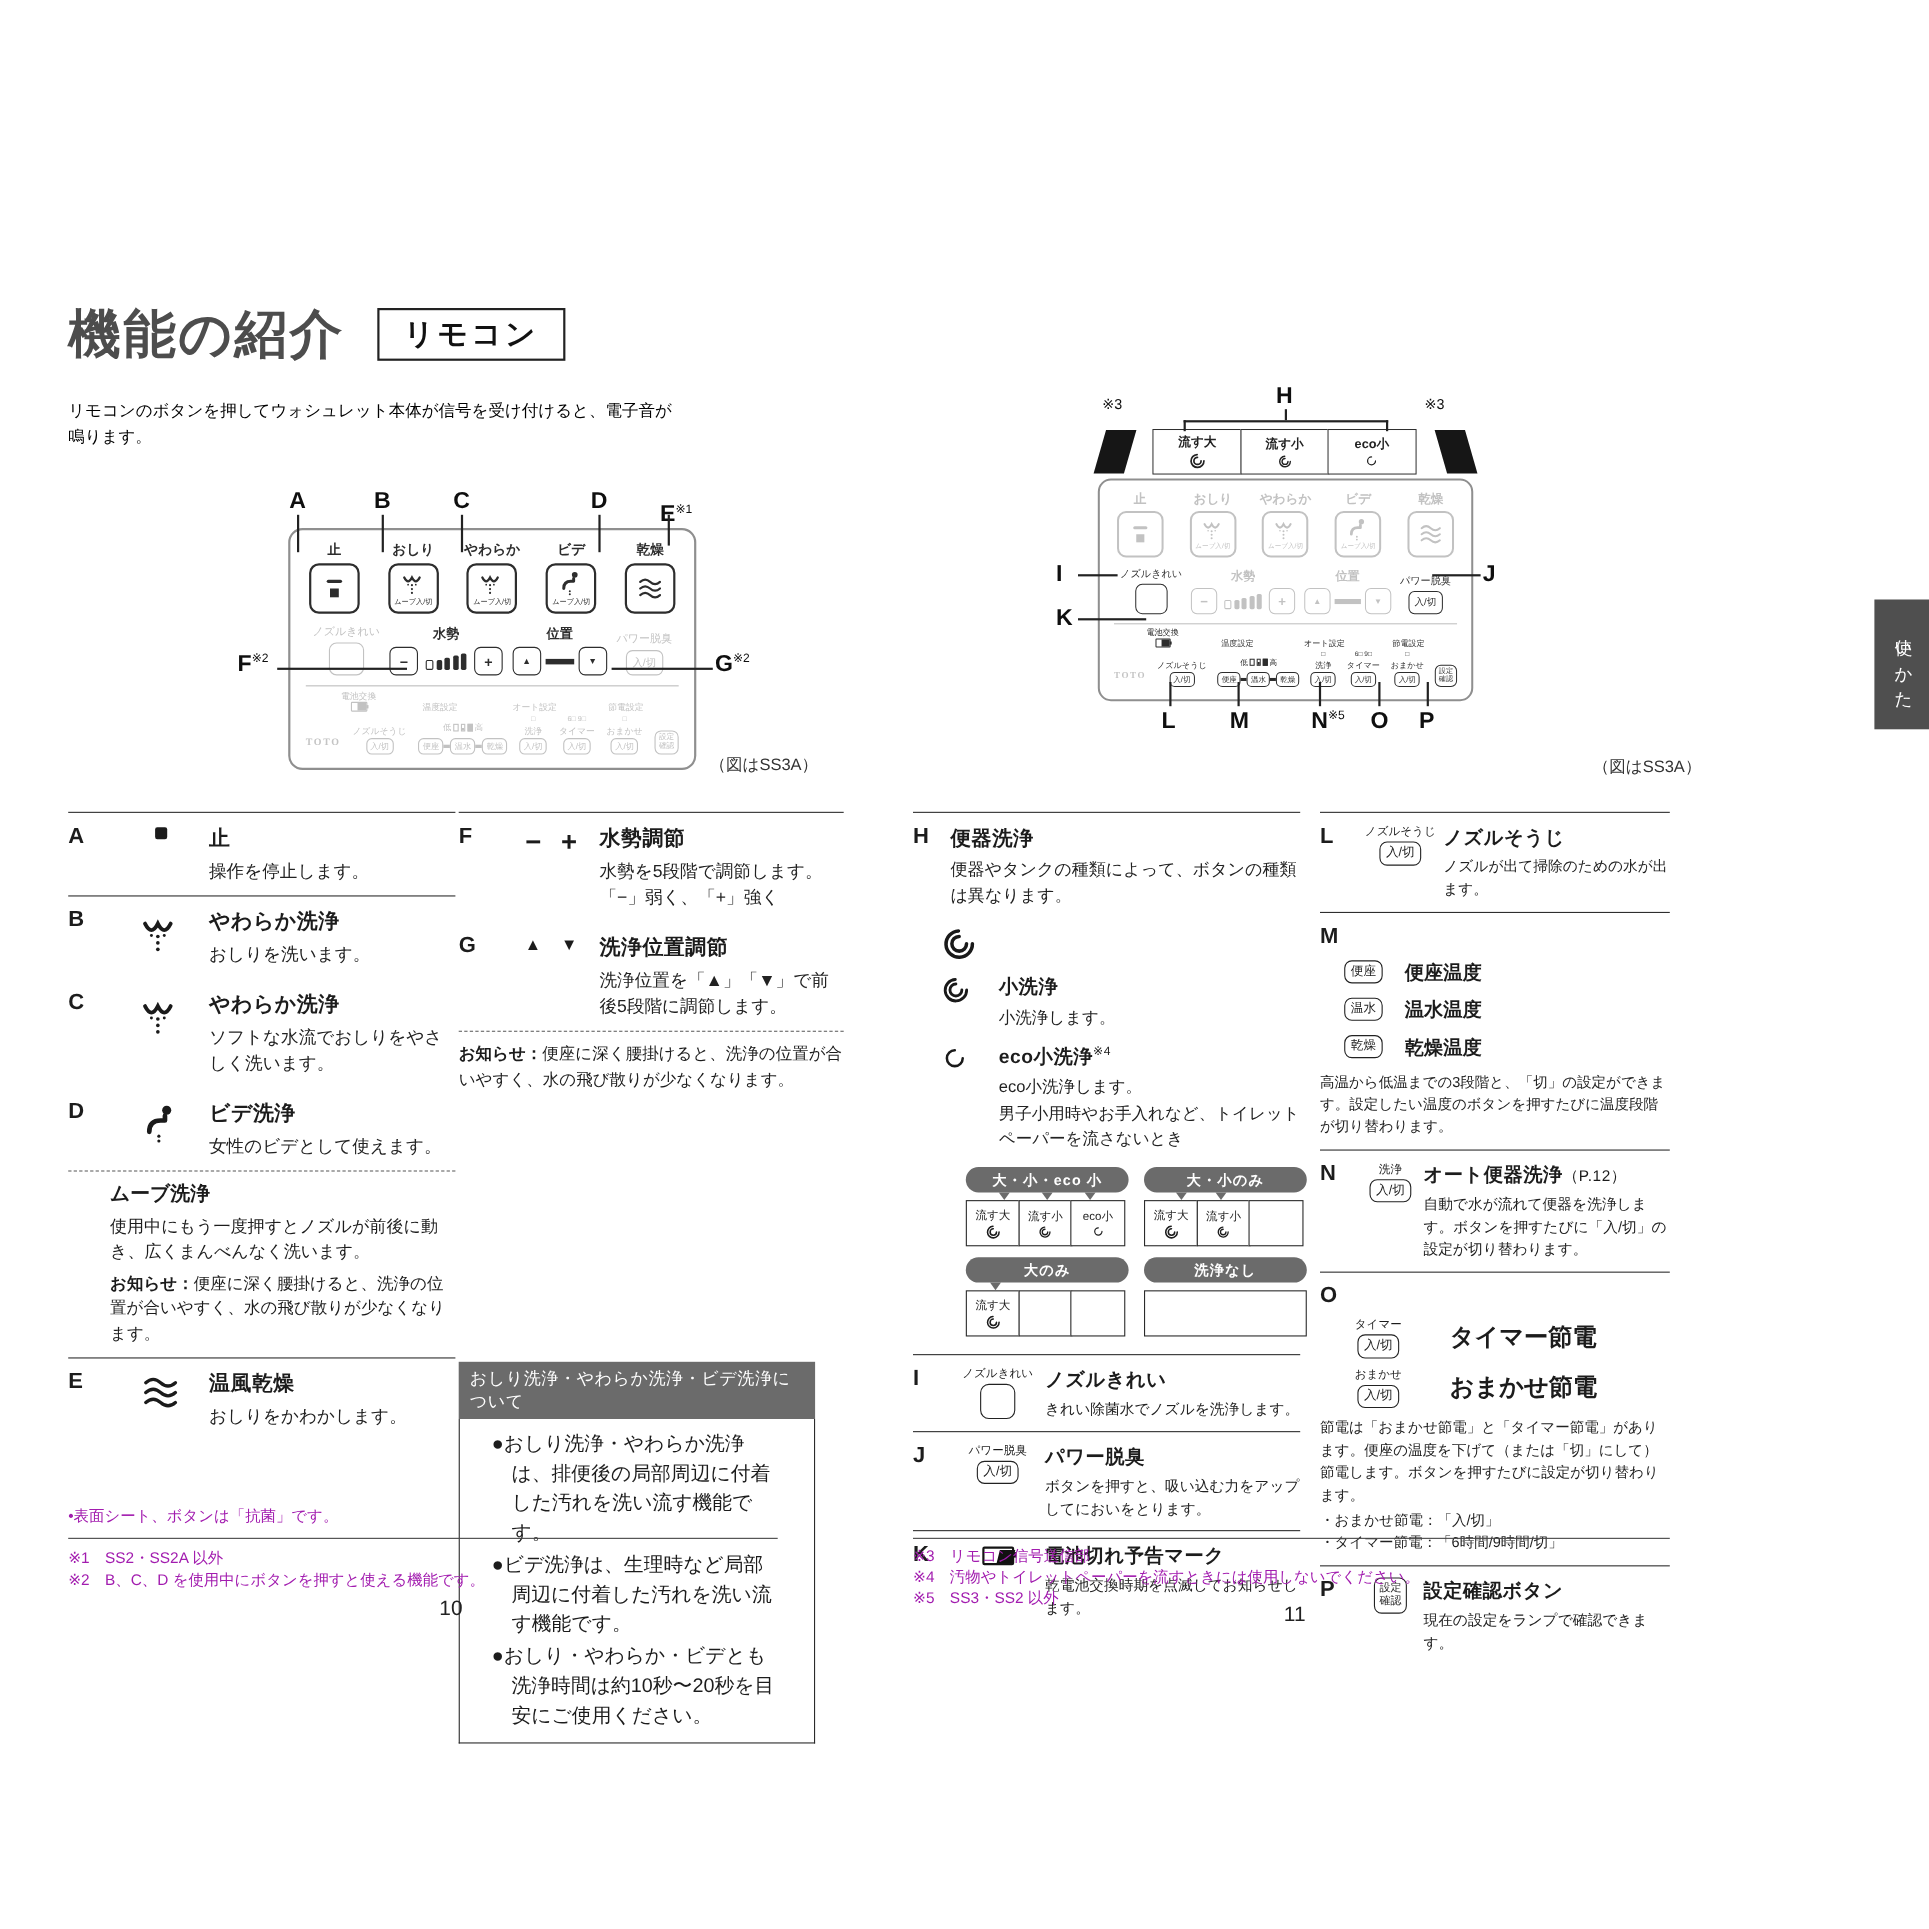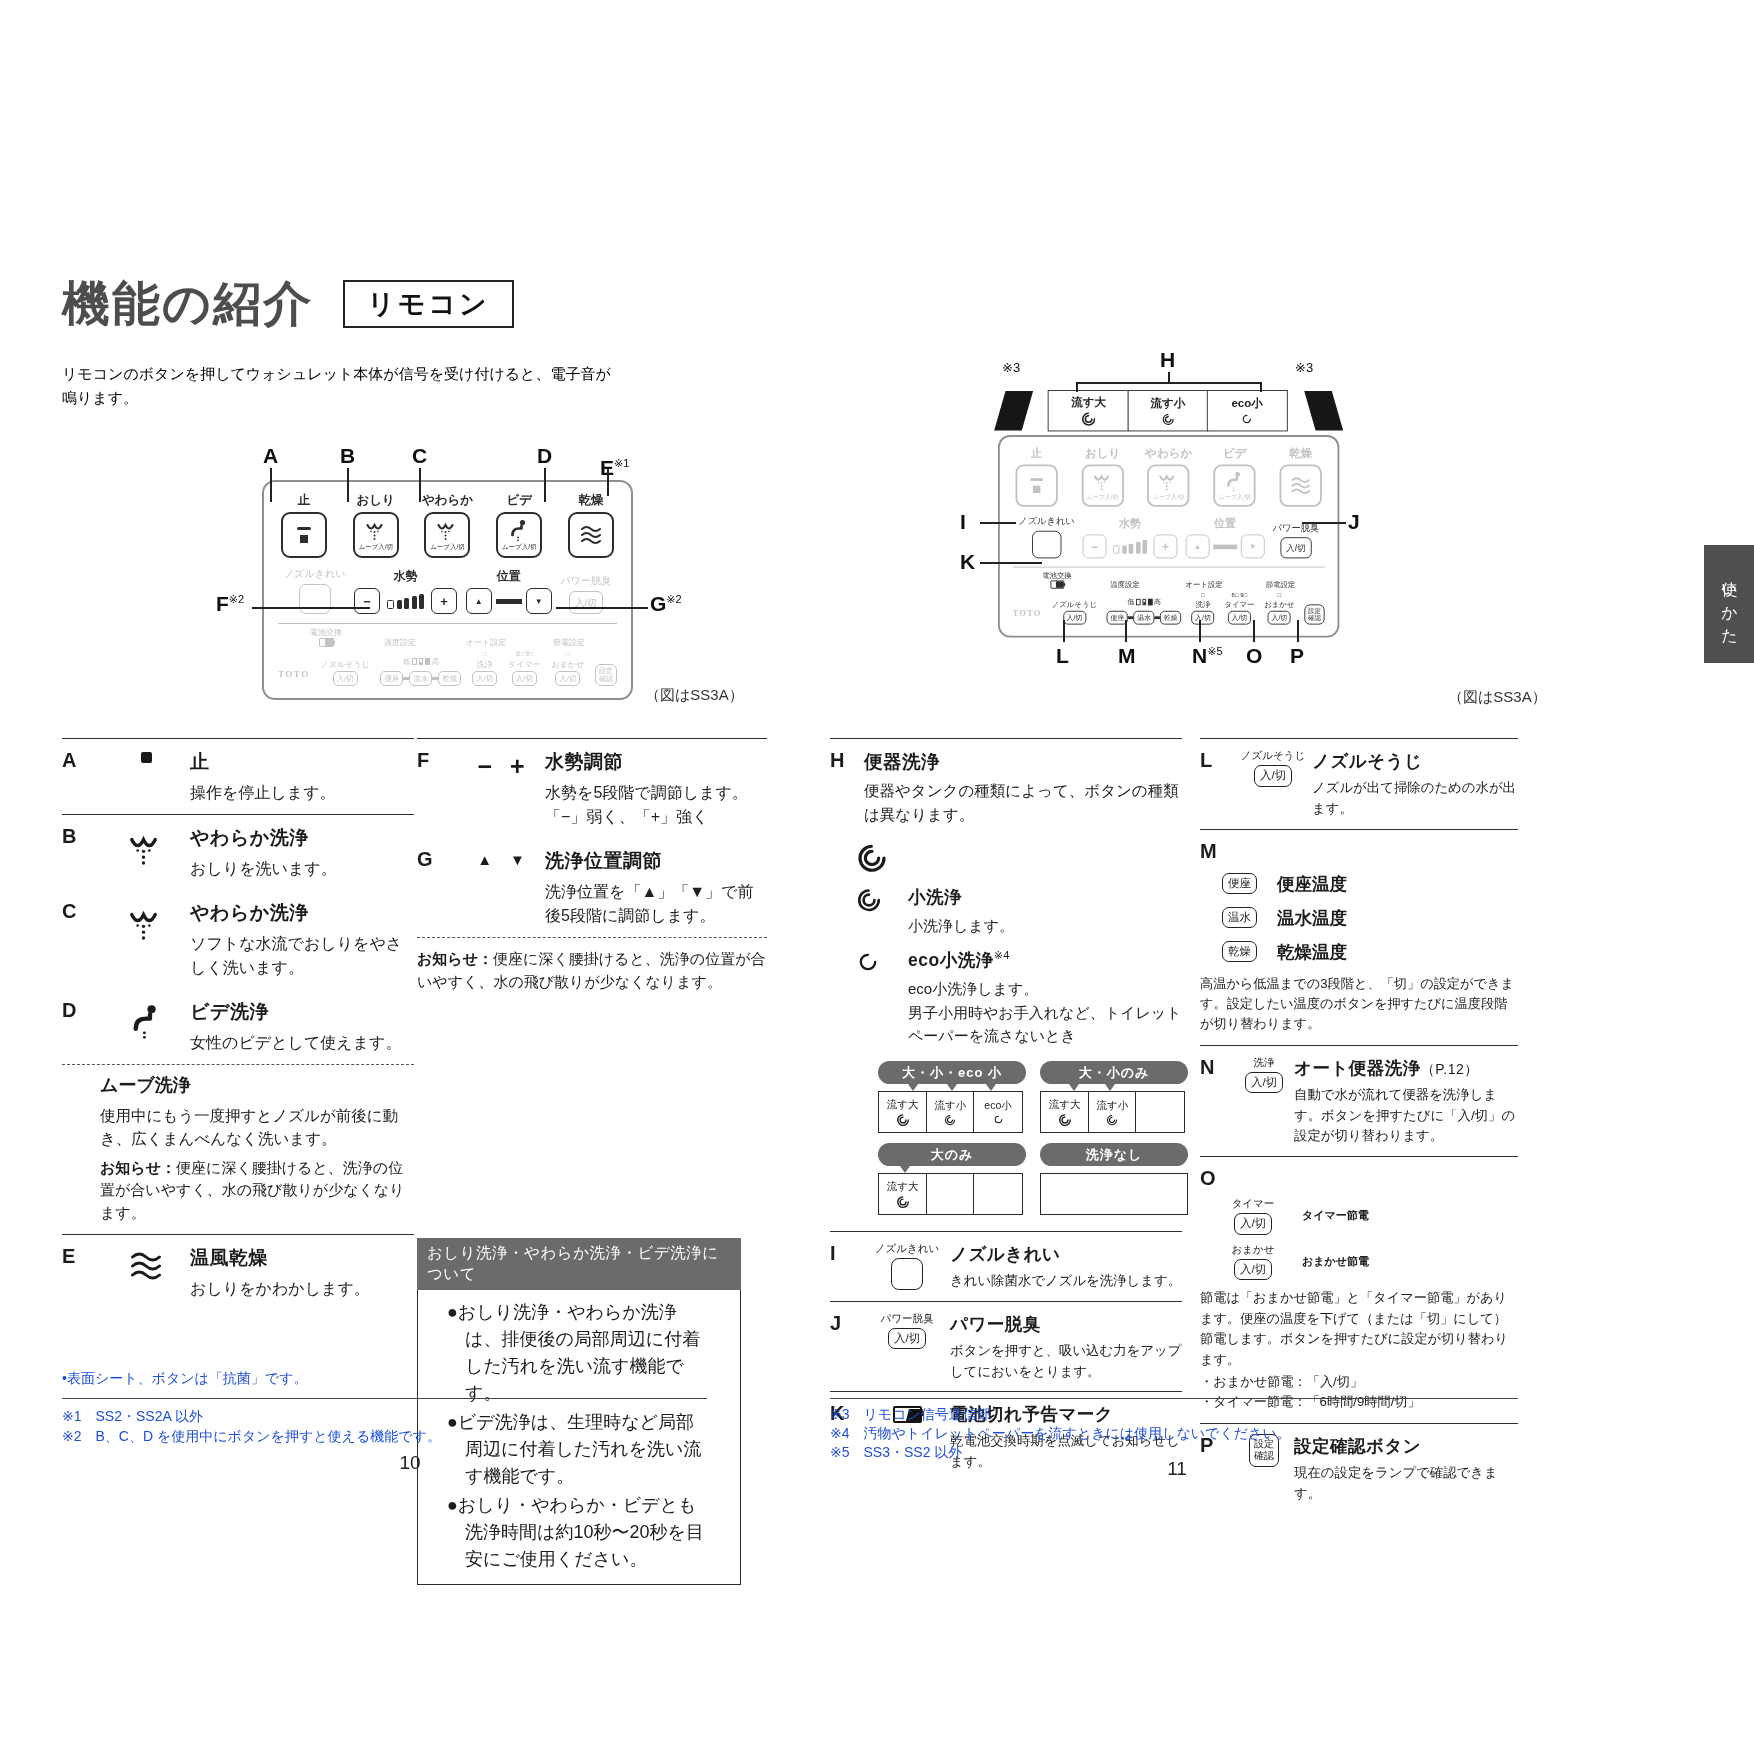--- a/index.html
+++ b/index.html
@@ -107,42 +107,42 @@
   .hitem{display:flex;align-items:flex-start;margin:11px 0 0 26px}
   .hicon{width:52px;flex:none;color:#1a1a1a;padding-top:2px}
   .battk{width:25px;height:13px;border:2px solid #141414;border-radius:2px;position:relative;margin-top:4px}
   .battk::after{content:"";position:absolute;right:-4.5px;top:2.5px;width:2.6px;height:5px;background:#141414}
   .bfill{position:absolute;right:0.5px;top:0.5px;bottom:0.5px;width:54%;background:#111;transform:skewX(-14deg);transform-origin:bottom right}
   .mrow{display:flex;align-items:center;margin:10px 0 10px 22px}
   .mrow .skey{margin-right:20px}
   .mrow .mt{font-size:17.5px;font-weight:bold}
   .orow{display:flex;align-items:center;margin:8px 0 8px 18px}
   .orow .ocol{display:flex;flex-direction:column;align-items:center;gap:2px;width:70px}
-  .orow .mt{font-size:11px;font-weight:bold;margin-left:14px}
+  .orow .mt{font-size:22px;font-weight:bold;margin-left:30px}
   .pdesc{font-size:13.2px;line-height:1.55;margin:6px 0 10px 0;color:#222}
   
   .tables{display:grid;grid-template-columns:148px 148px;column-gap:14px;row-gap:10px;margin:14px 0 0 48px}
   .btable{width:148px}
   .bthead{background:#6b6b6b;color:#fff;font-size:13px;font-weight:bold;text-align:center;
           border-radius:12px;height:23px;line-height:23px;letter-spacing:1px}
   .btris{display:flex;justify-content:space-around;height:7px;padding:0 16px}
   .btris i{display:block;width:0;height:0;border-left:5px solid transparent;border-right:5px solid transparent;border-top:7px solid #6b6b6b}
   .btrow{display:flex}
   .btcell{width:49.3px;height:42px;border:1.6px solid #2b2b2b;margin-left:-1.6px;box-sizing:border-box;
           display:flex;flex-direction:column;align-items:center;justify-content:center;gap:1px;background:#fff}
   .btcell:first-child{margin-left:0}
   .btcell .lab{font-size:10.5px;white-space:nowrap}
   .btcell.wide{width:148px}
   
   .nbox{position:absolute;width:324px}
   .nbox-h{background:#6b6b6b;color:#fff;font-size:15.5px;padding:5px 10px;letter-spacing:0.5px}
   .nbox-b{border:1.7px solid #2b2b2b;border-top:none;padding:9px 29px;font-size:18px;line-height:1.5}
   .nbox-b p{margin:0 0 2px 0;padding-left:1em;text-indent:-1em}
   
-  .fn{position:absolute;font-size:14px;color:#1d4ed8;line-height:1.45}
+  .fn{position:absolute;font-size:14px;color:#a21caf;line-height:1.45}
   .pageno{position:absolute;font-size:19px;color:#222;width:70px;text-align:center}
   
   .side-tab{position:absolute;background:#4f4f4f;color:#fff;writing-mode:vertical-rl;
             display:flex;align-items:center;justify-content:center;font-size:16px;letter-spacing:4px}
   .ic{display:block}
 </style>
 </head>
 <body>
 
 <svg width="0" height="0" style="position:absolute">

